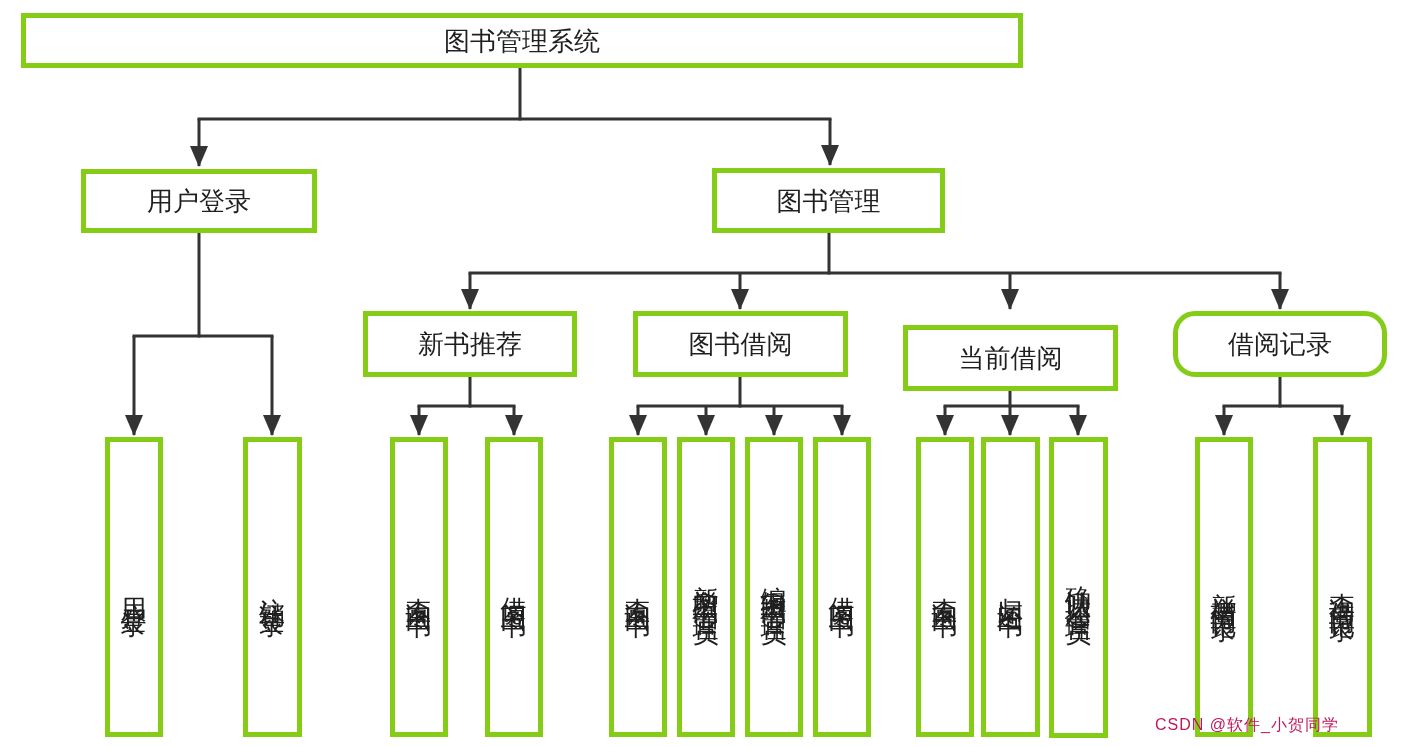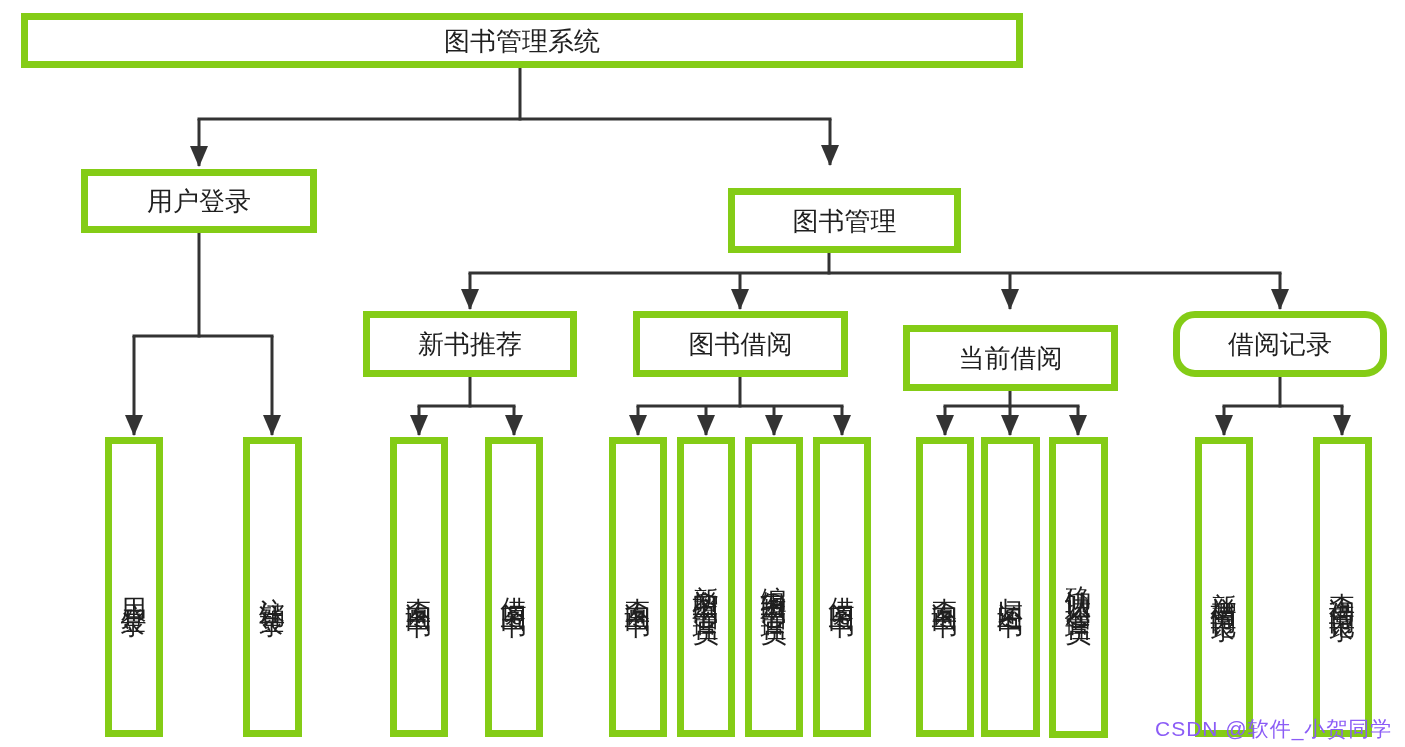--- a/index.html
+++ b/index.html
@@ -17,44 +17,44 @@
   }
   .stage svg.connectors {
     position: absolute;
     left: 0;
     top: 0;
     pointer-events: none;
   }
   .node {
     position: absolute;
     box-sizing: border-box;
-    border: 7px solid #84cc16;
+    border: 5px solid #84cc16;
     background: #ffffff;
     color: #1f1f1f;
     display: flex;
     align-items: center;
     justify-content: center;
     font-size: 26px;
     line-height: 1;
     text-align: center;
     white-space: nowrap;
   }
   .node.vbox {
     writing-mode: vertical-rl;
     text-orientation: mixed;
     letter-spacing: 5px;
     white-space: normal;
   }
   .watermark {
     position: absolute;
     left: 1155px;
     top: 715px;
-    font-size: 21px;
+    font-size: 16px;
     letter-spacing: 1px;
-    color: #8b5cf6;
+    color: #be185d;
     white-space: nowrap;
   }
 </style>
 </head>
 <body>
 
 <div class="stage">
 
   <svg class="connectors" width="1405" height="747" viewBox="0 0 1405 747" xmlns="http://www.w3.org/2000/svg">
     <defs>
@@ -102,21 +102,21 @@
       <path d="M1280,375 V407.5"></path>
       <path d="M1222.5,406 H1343.5"></path>
       <path d="M1224,406 V435" marker-end="url(#arrow)"></path>
       <path d="M1342,406 V435" marker-end="url(#arrow)"></path>
     </g>
   </svg>
 
   <div class="node" style="left:21px;top:13px;width:1002px;height:55px;">图书管理系统</div>
 
   <div class="node" style="left:81px;top:169px;width:236px;height:64px;">用户登录</div>
-  <div class="node" style="left:728px;top:168px;width:233px;height:65px;margin-top:20px;">图书管理</div>
+  <div class="node" style="left:712px;top:168px;width:233px;height:65px;">图书管理</div>
 
   <div class="node" style="left:633px;top:311px;width:215px;height:66px;">图书借阅</div>
   <div class="node" style="left:363px;top:311px;width:214px;height:66px;">新书推荐</div>
   <div class="node" style="left:903px;top:325px;width:215px;height:66px;">当前借阅</div>
   <div class="node" style="left:1173px;top:311px;width:214px;height:66px;border-radius:22px;">借阅记录</div>
 
   <div class="node vbox" style="left:105px;top:437px;width:58px;height:300px;">用户登录</div>
   <div class="node vbox" style="left:243px;top:437px;width:59px;height:300px;">注销登录</div>
 
   <div class="node vbox" style="left:390px;top:437px;width:58px;height:300px;">查询图书</div>

